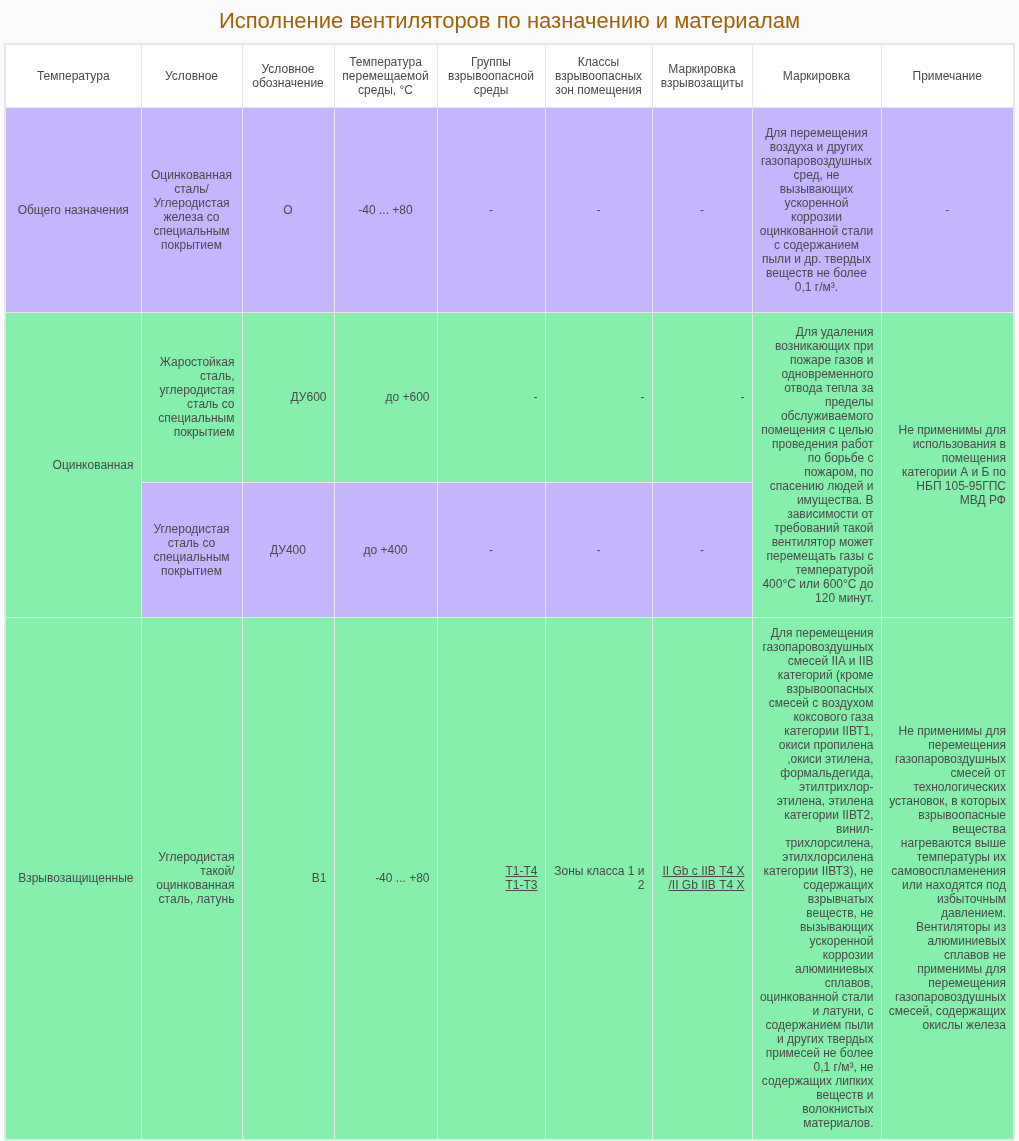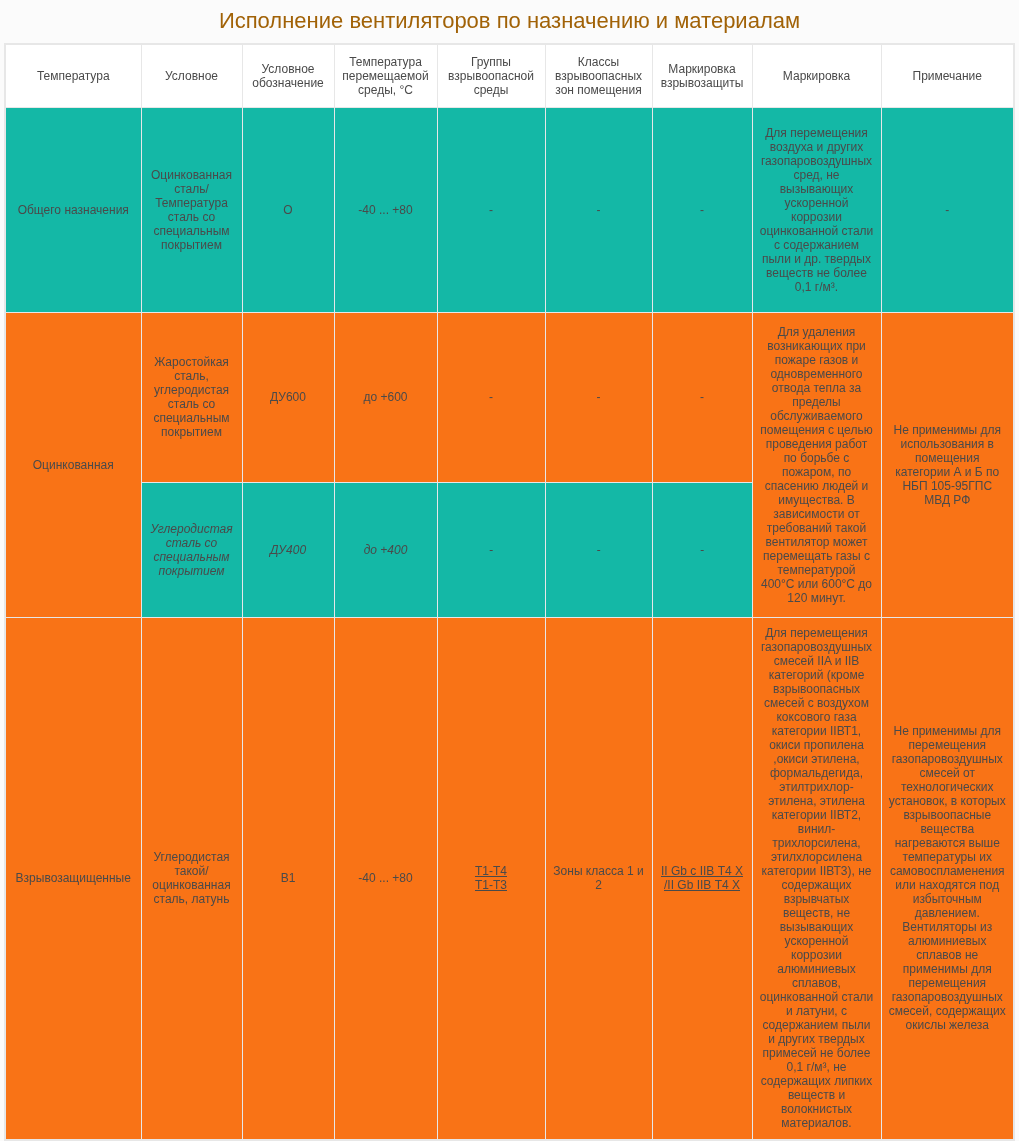--- a/index.html
+++ b/index.html
@@ -34,24 +34,24 @@
     padding:6px 7px;
     font-size:12px;
     line-height:14px;
     font-weight:400;
     word-wrap:break-word;
     overflow:hidden;
   }
   thead tr{height:63px;}
   tr.r-general{height:205px;}
   tr.r-smoke-600{height:170px;}
-  tr.r-smoke-400{height:135px;font-style:italic;}
+  tr.r-smoke-400{height:135px;}
   tr.r-explosion{height:523px;}
-  tr.striped td{background:#f97316;}
-  tr.plain td{background:#14b8a6;text-align:center;}
+  tr.striped td{background:#86efac;text-align:right;}
+  tr.plain td{background:#c4b5fd;text-align:center;}
   .ml{white-space:pre-line;text-decoration:underline;}
 </style>
 </head>
 <body>
 
 <h1 class="page-title">Исполнение вентиляторов по назначению и материалам</h1>
 
 <table class="fans">
   <colgroup>
     <col style="width:136px">
@@ -73,21 +73,21 @@
       <th>Группы взрывоопасной среды</th>
       <th>Классы взрывоопасных зон помещения</th>
       <th>Маркировка взрывозащиты</th>
       <th>Маркировка</th>
       <th>Примечание</th>
     </tr>
   </thead>
   <tbody>
     <tr class="r-general plain">
       <td>Общего назначения</td>
-      <td>Оцинкованная сталь/ Температура сталь со специальным покрытием</td>
+      <td>Оцинкованная сталь/ Углеродистая железа со специальным покрытием</td>
       <td>О</td>
       <td>-40 ... +80</td>
       <td>-</td>
       <td>-</td>
       <td>-</td>
       <td>Для перемещения воздуха и других газопаровоздушных сред, не вызывающих ускоренной коррозии оцинкованной стали с содержанием пыли и др. твердых веществ не более 0,1 г/м³.</td>
       <td>-</td>
     </tr>
     <tr class="r-smoke-600 striped">
       <td rowspan="2">Оцинкованная</td>

